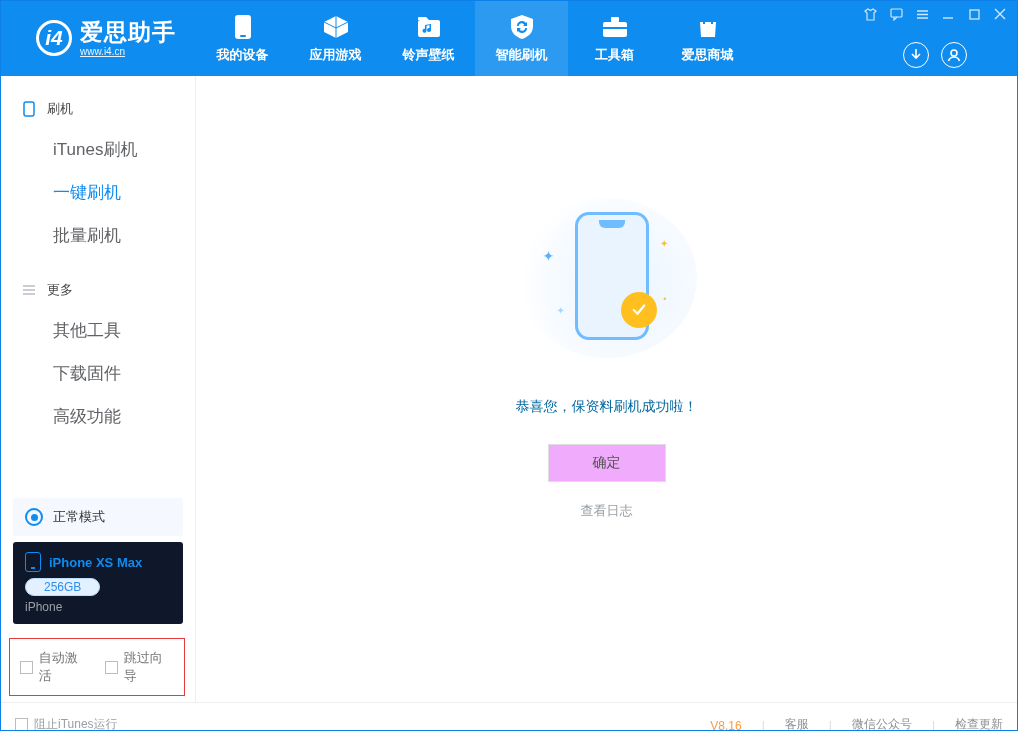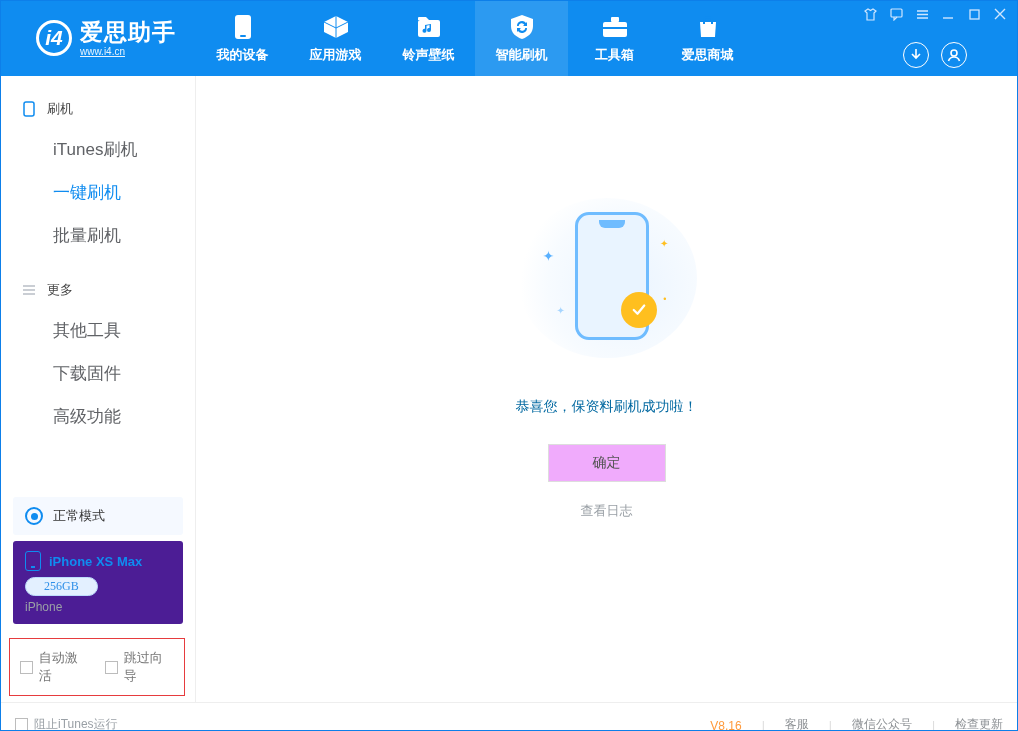--- a/index.html
+++ b/index.html
@@ -25,25 +25,25 @@
   .body { display:flex; height:calc(100% - 75px - 28px); }
   .sidebar { width:195px; border-right:1px solid #eee; padding-top:18px; display:flex; flex-direction:column; font-size:14px; color:#555; }
   .side-section-title { display:flex; align-items:center; gap:10px; padding:6px 18px 10px 20px; color:#444; font-size:13px; }
   .side-section-title .ico { width:16px; height:16px; display:flex; align-items:center; justify-content:center; }
   .side-item { padding:10px 0 10px 52px; cursor:pointer; color:#606266; font-size:17px; }
   .side-item.active { color:#0f8cf0; }
   .side-spacer { flex:1; }
   .mode-box { margin:8px 12px 6px 12px; background:#f5f9ff; border-radius:3px; padding:10px 12px; display:flex; align-items:center; gap:10px; color:#333; font-size:13px; }
   .mode-box .dot { width:18px; height:18px; border-radius:50%; border:2px solid #0f8cf0; display:flex; align-items:center; justify-content:center; }
   .mode-box .dot::after { content:""; width:7px; height:7px; background:#0f8cf0; border-radius:50%; }
-  .device-box { margin:0 12px 10px 12px; background:#4c1d95; border-radius:3px; padding:10px 12px; font-size:13px; color:#333; }
+  .device-box { margin:0 12px 10px 12px; background:#0f172a; border-radius:3px; padding:10px 12px; font-size:13px; color:#333; }
   .device-box .row1 { display:flex; align-items:center; gap:8px; font-weight:700; color:#0f8cf0; }
   .device-box .phone-ico { width:16px; height:20px; border:1.5px solid #0f8cf0; border-radius:3px; position:relative; }
   .device-box .phone-ico::after { content:""; position:absolute; bottom:2px; left:50%; transform:translateX(-50%); width:4px; height:2px; background:#0f8cf0; }
-  .cap-badge { display:inline-block; margin-top:6px; background:#e3f0ff; color:#2f8fe8; border:1px solid #bddcfb; border-radius:10px; padding:1px 18px; font-size:12px;font-family:Liberation Serif, serif; }
+  .cap-badge { display:inline-block; margin-top:6px; background:#e3f0ff; color:#2f8fe8; border:1px solid #bddcfb; border-radius:10px; padding:1px 18px; font-size:12px; }
   .device-sub { color:#9aa0a6; font-size:12px; margin-top:4px; }
   .check-row { border:1.5px solid #e63b3e; margin:4px 10px 6px 8px; padding:10px 10px; display:flex; gap:16px; font-size:13px; color:#777; }
   .ck { display:flex; align-items:center; gap:6px; cursor:pointer; }
   .ck .box { width:13px; height:13px; border:1px solid #bcbcbc; }
   
   .main { flex:1; position:relative; display:flex; flex-direction:column; align-items:center; justify-content:center; }
   .success-illus { width:180px; height:160px; position:relative; margin-top:-60px; }
   .glow { position:absolute; inset:0; background:radial-gradient(circle at 60% 55%, #eaf4ff 0%, #f7fbff 55%, #ffffff 75%); border-radius:50%; }
   .phone { position:absolute; left:58px; top:14px; width:74px; height:128px; border:3px solid #6fbcff; border-radius:14px; background:#e9f4ff; }
   .phone::before { content:""; position:absolute; top:5px; left:50%; transform:translateX(-50%); width:26px; height:8px; background:#6fbcff; border-radius:0 0 6px 6px; }

